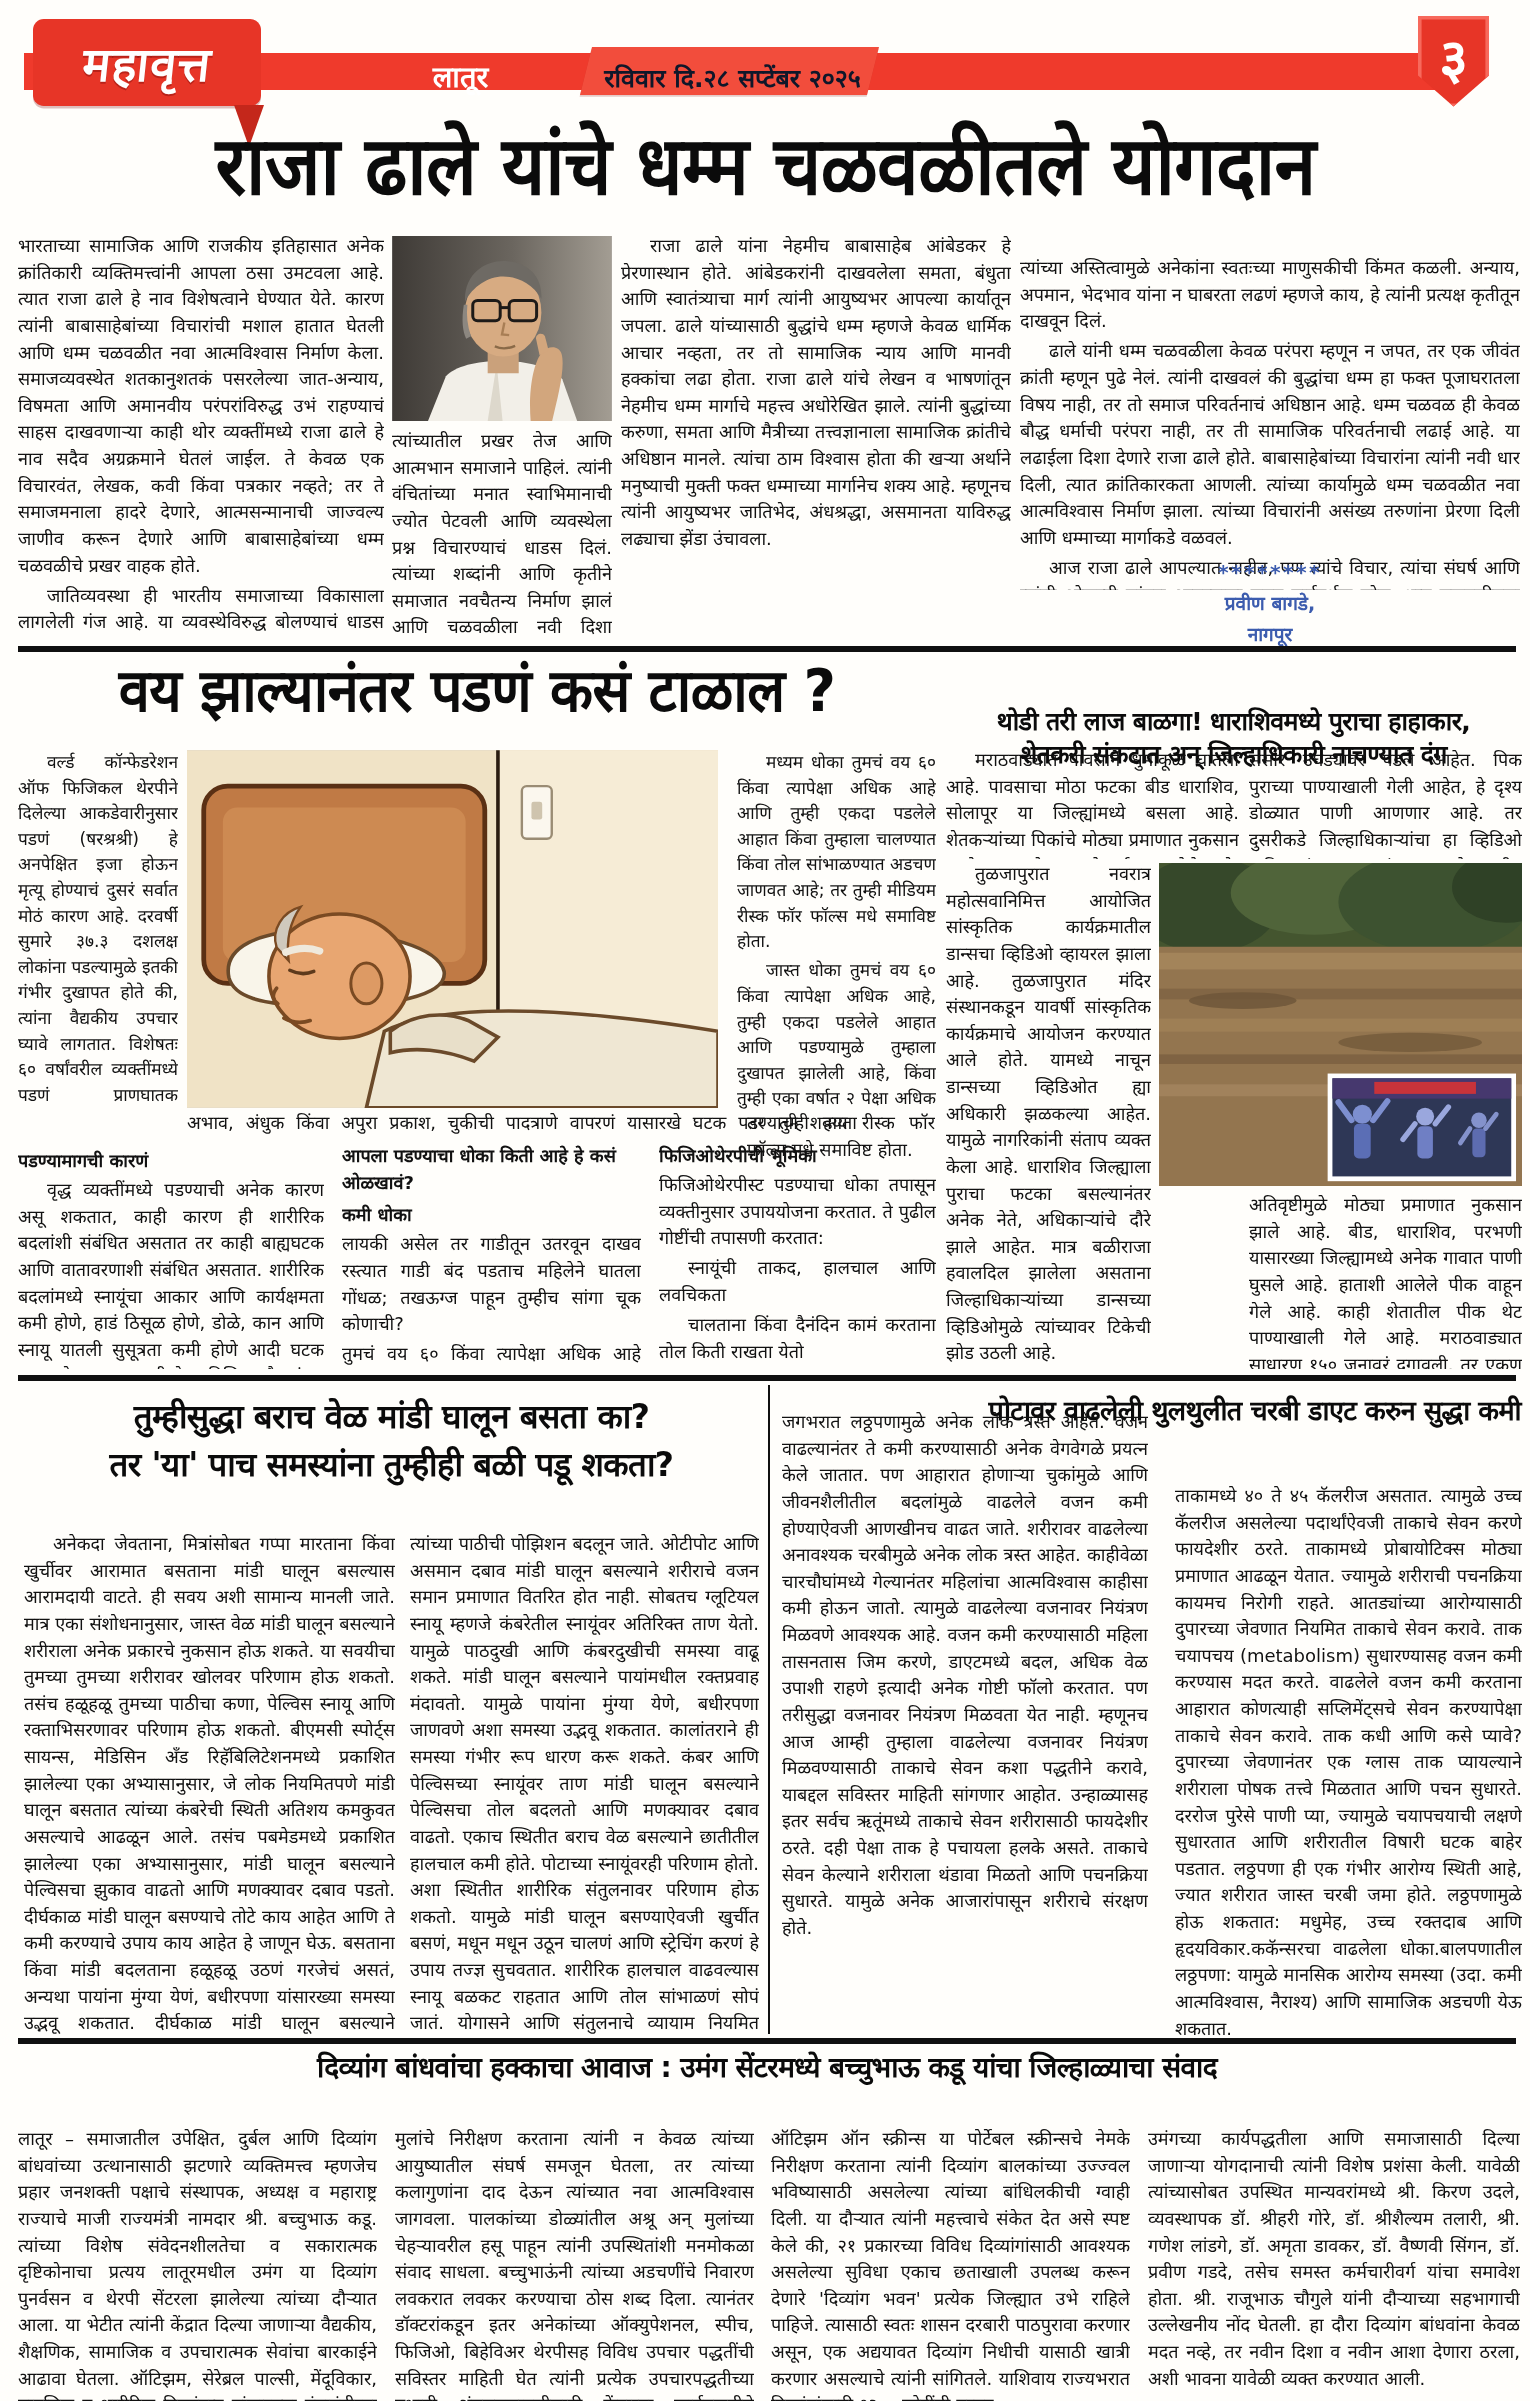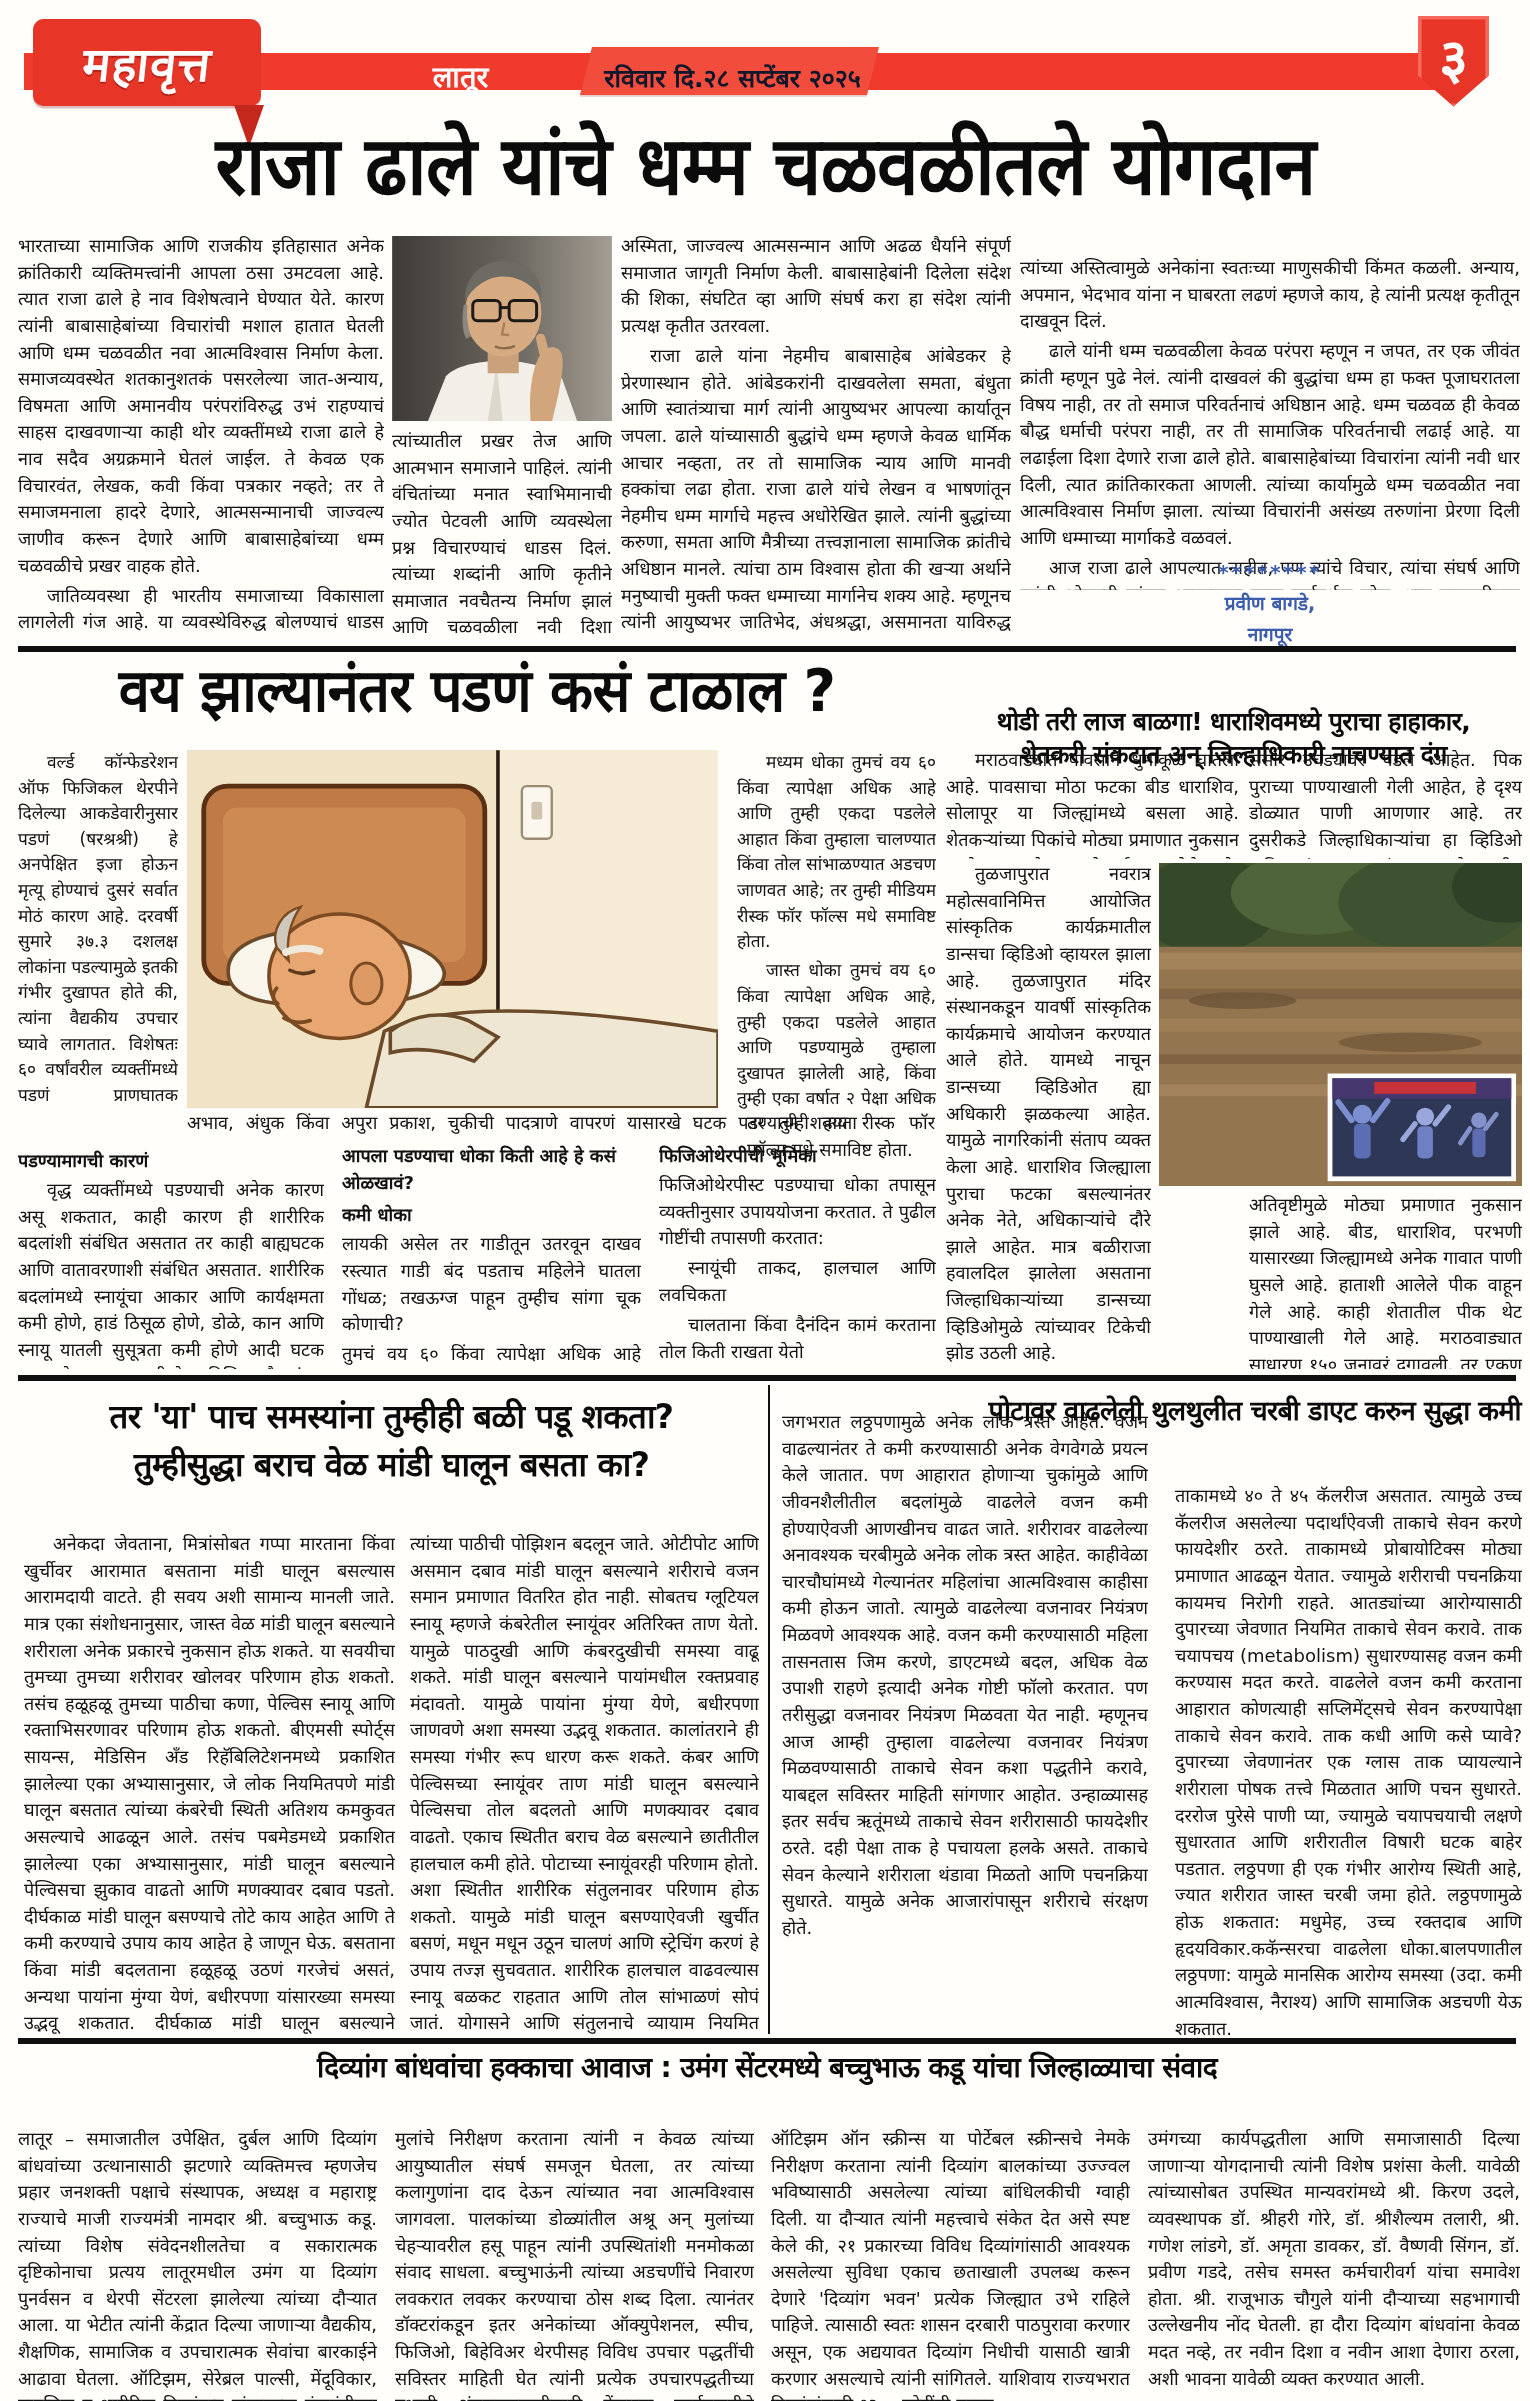--- a/index.html
+++ b/index.html
@@ -104,21 +104,20 @@
       <path d="M232 310 C228 260 236 215 250 196 C262 182 280 184 284 198 C290 222 278 268 268 310 Z" fill="#d2a67d"></path>
       <path d="M247 200 L241 172 C240 164 252 160 256 168 L262 192" fill="#d2a67d"></path>
     </svg>
   </div>
 
   <div class="abs col" style="left:392px;top:428px;width:220px;height:209px;">
     <p class="noind">त्यांच्यातील प्रखर तेज आणि आत्मभान समाजाने पाहिलं. त्यांनी वंचितांच्या मनात स्वाभिमानाची ज्योत पेटवली आणि व्यवस्थेला प्रश्न विचारण्याचं धाडस दिलं. त्यांच्या शब्दांनी आणि कृतीने समाजात नवचैतन्य निर्माण झालं आणि चळवळीला नवी दिशा मिळाली.</p>
   </div>
 
   <div class="abs col" style="left:621px;top:233px;width:390px;height:404px;">
-    <p class="noind">अस्मिता, जाज्वल्य आत्मसन्मान आणि अढळ धैर्याने संपूर्ण समाजात जागृती निर्माण केली. बाबासाहेबांनी दिलेला संदेश की शिका, संघटित व्हा आणि संघर्ष करा हा संदेश त्यांनी प्रत्यक्ष कृतीत उतरवला.</p>
     <p>राजा ढाले यांना नेहमीच बाबासाहेब आंबेडकर हे प्रेरणास्थान होते. आंबेडकरांनी दाखवलेला समता, बंधुता आणि स्वातंत्र्याचा मार्ग त्यांनी आयुष्यभर आपल्या कार्यातून जपला. ढाले यांच्यासाठी बुद्धांचे धम्म म्हणजे केवळ धार्मिक आचार नव्हता, तर तो सामाजिक न्याय आणि मानवी हक्कांचा लढा होता. राजा ढाले यांचे लेखन व भाषणांतून नेहमीच धम्म मार्गाचे महत्त्व अधोरेखित झाले. त्यांनी बुद्धांच्या करुणा, समता आणि मैत्रीच्या तत्त्वज्ञानाला सामाजिक क्रांतीचे अधिष्ठान मानले. त्यांचा ठाम विश्वास होता की खऱ्या अर्थाने मनुष्याची मुक्ती फक्त धम्माच्या मार्गानेच शक्य आहे. म्हणूनच त्यांनी आयुष्यभर जातिभेद, अंधश्रद्धा, असमानता याविरुद्ध लढ्याचा झेंडा उंचावला.</p>
 
   </div>
 
   <div class="abs col" style="left:1020px;top:235px;width:500px;height:335px;margin-top:20px;">
     <p class="noind">त्यांच्या अस्तित्वामुळे अनेकांना स्वतःच्या माणुसकीची किंमत कळली. अन्याय, अपमान, भेदभाव यांना न घाबरता लढणं म्हणजे काय, हे त्यांनी प्रत्यक्ष कृतीतून दाखवून दिलं.</p>
     <p>ढाले यांनी धम्म चळवळीला केवळ परंपरा म्हणून न जपत, तर एक जीवंत क्रांती म्हणून पुढे नेलं. त्यांनी दाखवलं की बुद्धांचा धम्म हा फक्त पूजाघरातला विषय नाही, तर तो समाज परिवर्तनाचं अधिष्ठान आहे. धम्म चळवळ ही केवळ बौद्ध धर्माची परंपरा नाही, तर ती सामाजिक परिवर्तनाची लढाई आहे. या लढाईला दिशा देणारे राजा ढाले होते. बाबासाहेबांच्या विचारांना त्यांनी नवी धार दिली, त्यात क्रांतिकारकता आणली. त्यांच्या कार्यामुळे धम्म चळवळीत नवा आत्मविश्वास निर्माण झाला. त्यांच्या विचारांनी असंख्य तरुणांना प्रेरणा दिली आणि धम्माच्या मार्गाकडे वळवलं.</p>
     <p>आज राजा ढाले आपल्यात नाहीत, पण त्यांचे विचार, त्यांचा संघर्ष आणि त्यांची ओजस्वी परंपरा आपल्याला सतत मार्गदर्शक ठरेल. धम्म चळवळीतला त्यांचा ठसा कायमचा अविस्मरणीय आहे. त्यांनी दाखवलेला आत्मसन्मानाचा मार्ग आणि बाबासाहेबांच्या तत्त्वांचा वारसा पुढे नेणं हीच खरी त्यांना दिलेली श्रद्धांजली ठरेल. समता, न्याय आणि धम्माचा संदेश जगभर पोहोचवणाऱ्या थोर विचारवंत राजा ढाले यांना वाढदिवसानिमीत्त मानाचा मुजरा!</p>
   </div>
   <div class="abs sig" style="left:1020px;top:556px;width:500px;">
@@ -256,22 +255,22 @@
     </svg>
   </div>
 
   <div class="abs col" style="left:1249px;top:1192px;width:273px;height:177px;">
     <p class="noind">अतिवृष्टीमुळे मोठ्या प्रमाणात नुकसान झाले आहे. बीड, धाराशिव, परभणी यासारख्या जिल्ह्यामध्ये अनेक गावात पाणी घुसले आहे. हाताशी आलेले पीक वाहून गेले आहे. काही शेतातील पीक थेट पाण्याखाली गेले आहे. मराठवाड्यात साधारण १५० जनावरं दगावली. तर एकूण ८ जणांचा मृत्यू झाला. एवढ्यात अतिवृष्टी झाली आहे. त्यात लाखो हेक्टरवरील पिकांचं नुकसान झाले आहे.</p>
   </div>
 
   <div class="abs rule-h" style="left:18px;top:1375px;width:1498px;height:6px;"></div>
 
   <div class="abs headline h-sit" style="left:24px;top:1393px;width:735px;">
+    <div>तुम्हीसुद्धा बराच वेळ मांडी घालून बसता का?</div>
     <div>तर 'या' पाच समस्यांना तुम्हीही बळी पडू शकता?</div>
-    <div>तुम्हीसुद्धा बराच वेळ मांडी घालून बसता का?</div>
   </div>
   <div class="abs col" style="left:24px;top:1531px;width:371px;height:506px;">
     <p>अनेकदा जेवताना, मित्रांसोबत गप्पा मारताना किंवा खुर्चीवर आरामात बसताना मांडी घालून बसल्यास आरामदायी वाटते. ही सवय अशी सामान्य मानली जाते. मात्र एका संशोधनानुसार, जास्त वेळ मांडी घालून बसल्याने शरीराला अनेक प्रकारचे नुकसान होऊ शकते. या सवयीचा तुमच्या तुमच्या शरीरावर खोलवर परिणाम होऊ शकतो. तसंच हळूहळू तुमच्या पाठीचा कणा, पेल्विस स्नायू आणि रक्ताभिसरणावर परिणाम होऊ शकतो.  बीएमसी स्पोर्ट्स सायन्स, मेडिसिन अँड रिहॅबिलिटेशनमध्ये प्रकाशित झालेल्या एका अभ्यासानुसार, जे लोक नियमितपणे मांडी घालून बसतात त्यांच्या कंबरेची स्थिती अतिशय कमकुवत असल्याचे आढळून आले. तसंच पबमेडमध्ये प्रकाशित झालेल्या एका अभ्यासानुसार, मांडी घालून बसल्याने पेल्विसचा झुकाव वाढतो आणि मणक्यावर दबाव पडतो. दीर्घकाळ मांडी घालून बसण्याचे तोटे काय आहेत आणि ते कमी करण्याचे उपाय काय आहेत हे जाणून घेऊ. बसताना किंवा मांडी बदलताना हळूहळू उठणं गरजेचं असतं, अन्यथा पायांना मुंग्या येणं, बधीरपणा यांसारख्या समस्या उद्भवू शकतात. दीर्घकाळ मांडी घालून बसल्याने गुडघ्यांवरही अतिरिक्त ताण येतो आणि सांधेदुखीची शक्यता वाढते. त्यामुळे ही सवय वेळीच बदलणं आवश्यक आहे, असं तज्ज्ञ सांगतात.</p>
   </div>
   <div class="abs col" style="left:410px;top:1531px;width:349px;height:506px;">
     <p class="noind">त्यांच्या पाठीची पोझिशन बदलून जाते. ओटीपोट आणि असमान दबाव मांडी घालून बसल्याने शरीराचे वजन समान प्रमाणात वितरित होत नाही. सोबतच ग्लूटियल स्नायू म्हणजे कंबरेतील स्नायूंवर अतिरिक्त ताण येतो. यामुळे पाठदुखी आणि कंबरदुखीची समस्या वाढू शकते. मांडी घालून बसल्याने पायांमधील रक्तप्रवाह मंदावतो. यामुळे पायांना मुंग्या येणे, बधीरपणा जाणवणे अशा समस्या उद्भवू शकतात. कालांतराने ही समस्या गंभीर रूप धारण करू शकते. कंबर आणि पेल्विसच्या स्नायूंवर ताण मांडी घालून बसल्याने पेल्विसचा तोल बदलतो आणि मणक्यावर दबाव वाढतो. एकाच स्थितीत बराच वेळ बसल्याने छातीतील हालचाल कमी होते. पोटाच्या स्नायूंवरही परिणाम होतो. अशा स्थितीत शारीरिक संतुलनावर परिणाम होऊ शकतो. यामुळे मांडी घालून बसण्याऐवजी खुर्चीत बसणं, मधून मधून उठून चालणं आणि स्ट्रेचिंग करणं हे उपाय तज्ज्ञ सुचवतात. शारीरिक हालचाल वाढवल्यास स्नायू बळकट राहतात आणि तोल सांभाळणं सोपं जातं. योगासने आणि संतुलनाचे व्यायाम नियमित केल्यास या समस्या टाळता येतात. या लक्षणांकडे दुर्लक्ष करणं महागात पडू शकतं.</p>
   </div>
 
   <div class="abs rule-v" style="left:768px;top:1385px;width:1.8px;height:649px;"></div>
 

